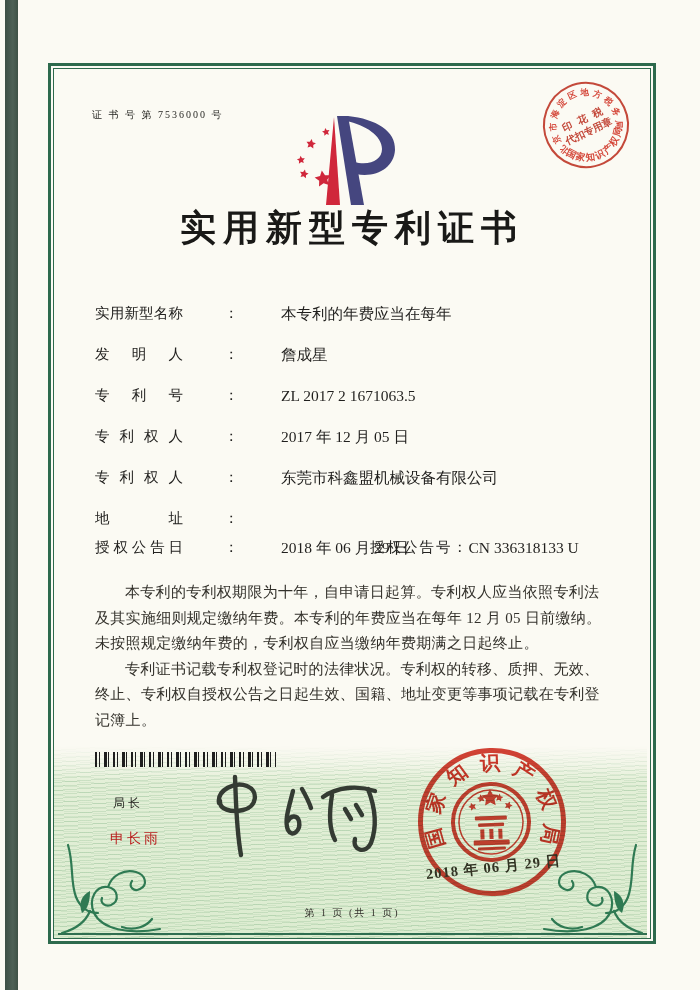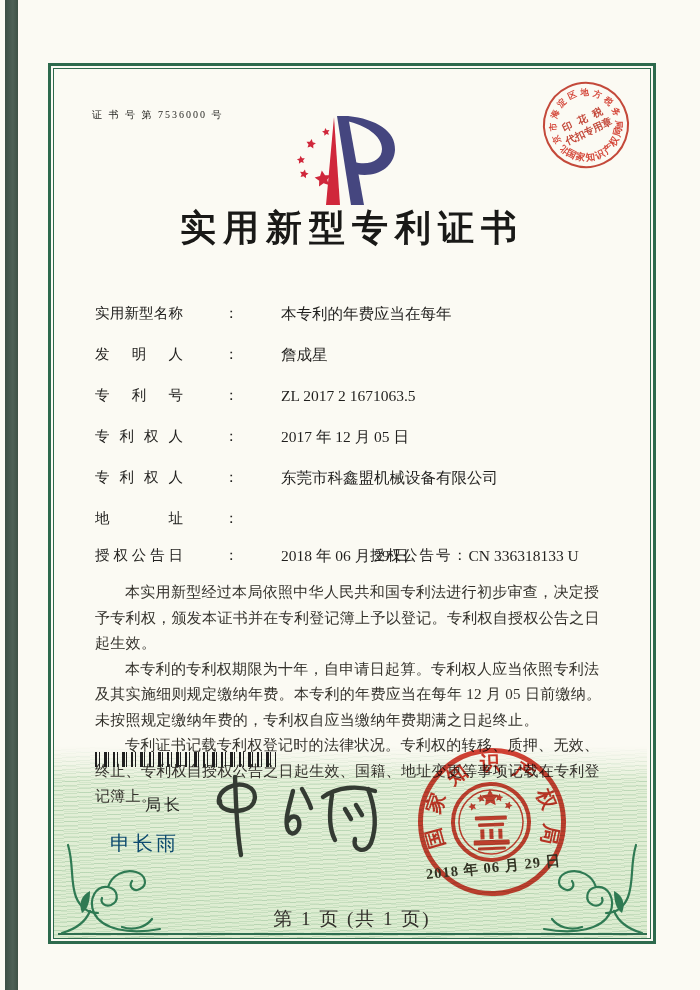--- a/index.html
+++ b/index.html
@@ -32,39 +32,39 @@
   .cert-no{position:absolute;left:92px;top:108px;font-size:10px;letter-spacing:2px;color:#262622;}
 
   .logo{position:absolute;left:274px;top:110px;width:130px;height:98px;}
 
   .title{position:absolute;left:352px;top:204px;transform:translateX(-50%);
     white-space:nowrap;font-size:36px;font-weight:600;letter-spacing:7px;color:#191917;}
 
   
   .fields{position:absolute;left:95px;top:303px;width:522px;font-size:15px;color:#232220;}
   .frow{display:flex;line-height:21px;margin-bottom:20px;position:relative;gap:41px;}
-  .frow.addr{margin-bottom:16px;}
+  .frow.addr{margin-bottom:8px;}
   .flabel{display:inline-block;width:88px;text-align:justify;text-align-last:justify;font-size:14.5px;flex:none;}
   .fcolon{flex:none;width:16px;font-size:14.5px;}
   .fvalue{font-size:15.5px;white-space:pre-line;max-width:400px;color:#201f1d;}
   .grant-group{position:absolute;left:275px;top:0;display:flex;}
   .grant-group .flabel2{letter-spacing:2px;font-size:14.5px;}
 
   .paras{position:absolute;left:95px;top:580px;width:518px;font-size:15px;line-height:25.5px;color:#33312b;}
   .paras p{margin:0;text-indent:2em;letter-spacing:.3px;}
 
   .barcode{position:absolute;left:95px;top:752px;width:181px;height:15px;
     background:repeating-linear-gradient(90deg,
       #1e1e1e 0 2px, transparent 2px 4px,
       #1e1e1e 4px 5px, transparent 5px 9px,
       #1e1e1e 9px 12px, transparent 12px 13px,
       #1e1e1e 13px 14px, transparent 14px 18px);}
 
-  .director-title{position:absolute;left:113px;top:795px;font-size:16px;letter-spacing:3px;color:#23231f;margin-left:32px;}
-  .director-name{position:absolute;left:110px;top:830px;font-size:20px;letter-spacing:3px;color:#0c4a6e;}
+  .director-title{position:absolute;left:113px;top:795px;font-size:12px;letter-spacing:3px;color:#23231f;}
+  .director-name{position:absolute;left:110px;top:830px;font-size:14px;letter-spacing:3px;color:#b91c1c;}
   .signature{position:absolute;left:205px;top:763px;width:195px;height:98px;}
 
   
   .seal{position:absolute;left:418px;top:748px;width:148px;height:148px;
     transform:rotate(-2deg);mix-blend-mode:multiply;}
   .seal-ring{position:absolute;inset:0;border:5px solid #d5392c;border-radius:50%;opacity:.95;}
   .seal-arc{position:absolute;inset:0;color:#d5392c;font-weight:700;}
   .seal-arc span{font-size:20px;font-family:"Liberation Serif","DejaVu Serif",serif;}
   .seal-emblem{position:absolute;left:31px;top:32px;width:84px;height:84px;opacity:.95;}
   .seal-date{position:absolute;left:0;top:110px;width:100%;text-align:center;
@@ -73,21 +73,21 @@
   
   .stamp{position:absolute;left:543px;top:82px;width:86px;height:86px;
     transform:rotate(-25deg);mix-blend-mode:multiply;opacity:.92;color:#c23a2c;}
   .stamp-ring{position:absolute;inset:0;border:2.5px solid #c23a2c;border-radius:50%;}
   .stamp-arc-top span{font-size:8.5px;font-weight:700;}
   .stamp-arc-bottom span{font-size:9.5px;font-weight:700;}
   .stamp-line1{position:absolute;left:0;top:30px;width:100%;text-align:center;font-size:10px;font-weight:700;letter-spacing:2px;}
   .stamp-line2{position:absolute;left:0;top:43px;width:100%;text-align:center;font-size:10px;font-weight:700;}
 
   .footer{position:absolute;left:352px;top:906px;transform:translateX(-50%);
-    font-size:19px;letter-spacing:2px;color:#33312c;}
+    font-size:10px;letter-spacing:2px;color:#33312c;}
 </style>
 </head>
 <body>
 
 <div class="page">
 
   <div class="edge-band"></div>
 
   <div class="frame-outer">
     <div class="frame-inner"></div>
@@ -199,21 +199,20 @@
       <span class="fvalue">2018 年 06 月 29 日</span>
       <span class="grant-group">
         <span class="flabel2">授权公告号</span>
           <span class="fcolon">：</span>
         <span class="fvalue">CN 336318133 U</span>
       </span>
     </div>
   </div>
 
   <div class="paras">
-    <p>本实用新型经过本局依照中华人民共和国专利法进行初步审查，决定授予专利权，颁发本证书并在专利登记簿上予以登记。专利权自授权公告之日起生效。</p>
     <p>本专利的专利权期限为十年，自申请日起算。专利权人应当依照专利法及其实施细则规定缴纳年费。本专利的年费应当在每年 12 月 05 日前缴纳。未按照规定缴纳年费的，专利权自应当缴纳年费期满之日起终止。</p>
     <p>专利证书记载专利权登记时的法律状况。专利权的转移、质押、无效、终止、专利权自授权公告之日起生效、国籍、地址变更等事项记载在专利登记簿上。</p>
   </div>
 
   <div class="barcode"></div>
 
   <div class="director-title">局长</div>
   <div class="director-name">申长雨</div>
   <svg class="signature" viewBox="0 0 195 98">
     <g fill="none" stroke="#343b33" stroke-width="4.4" stroke-linecap="round">

